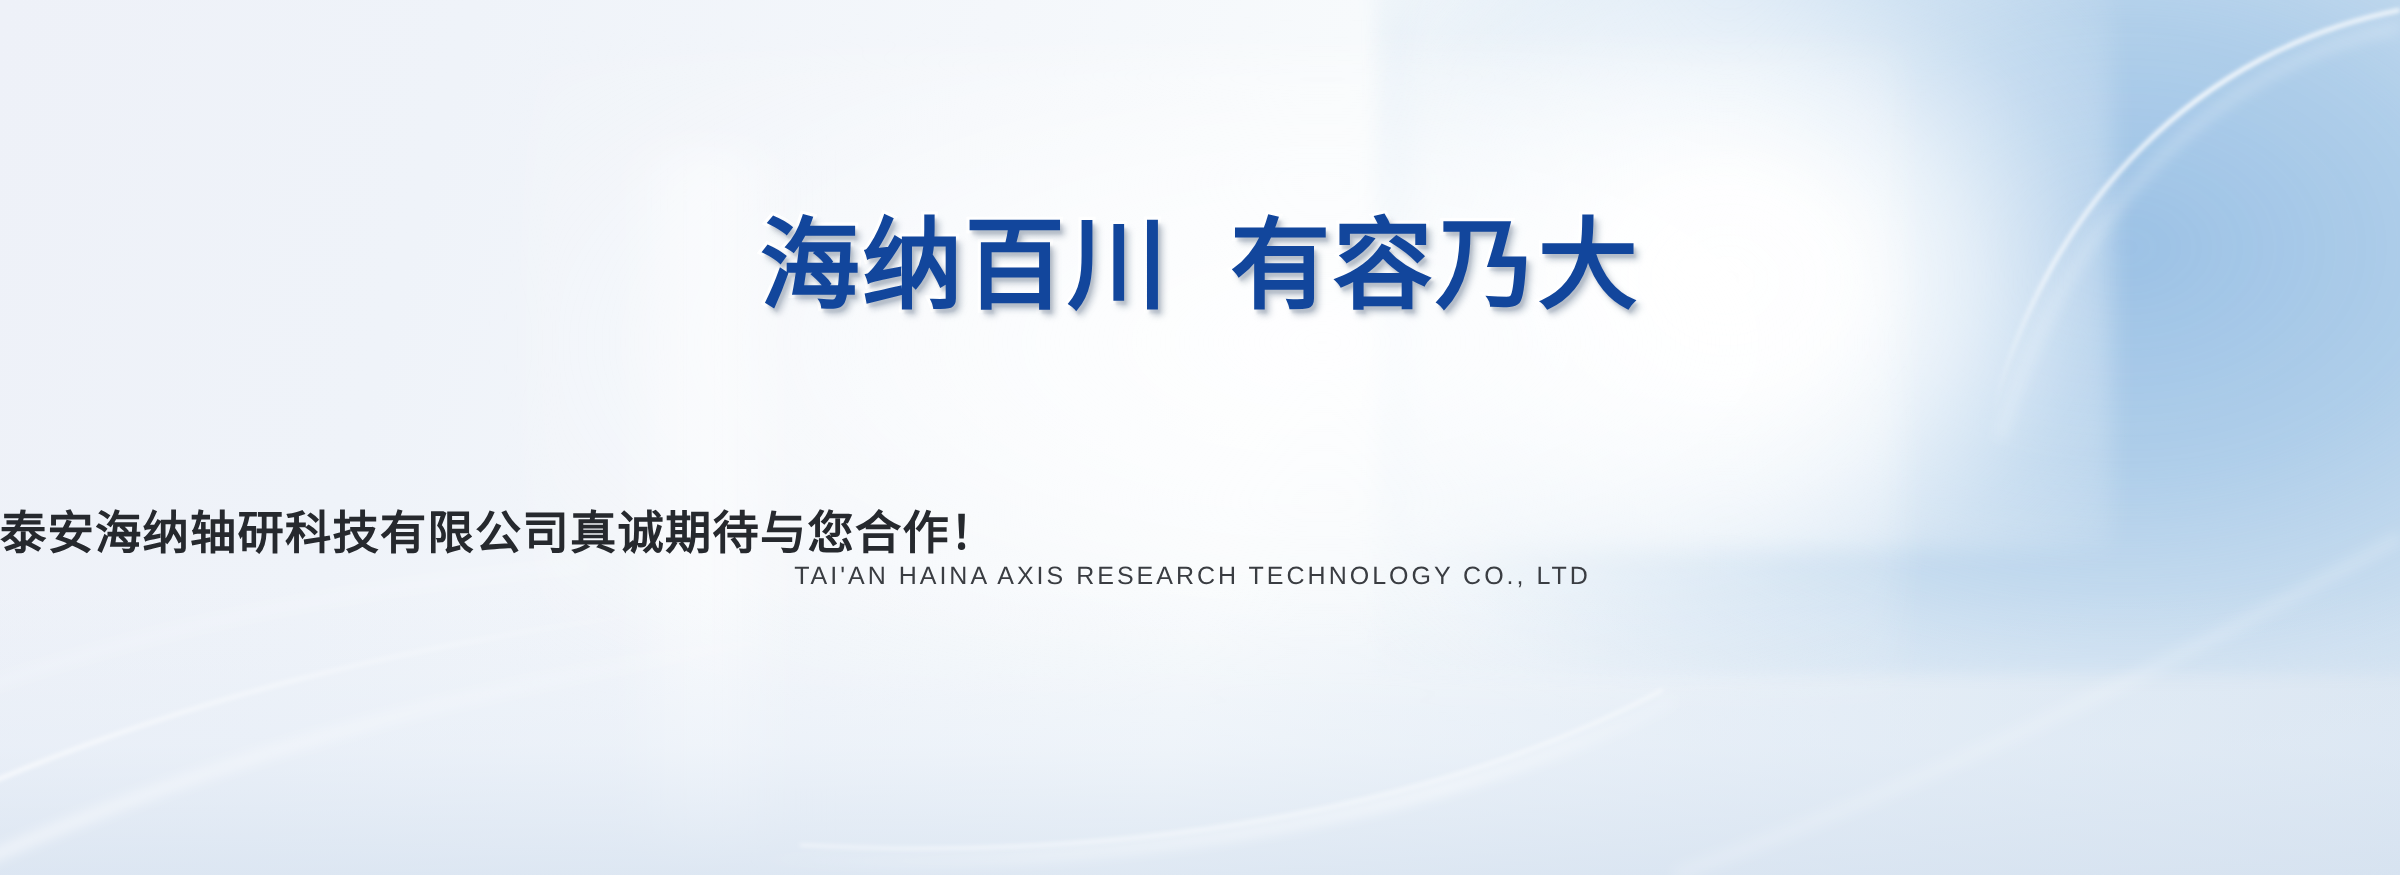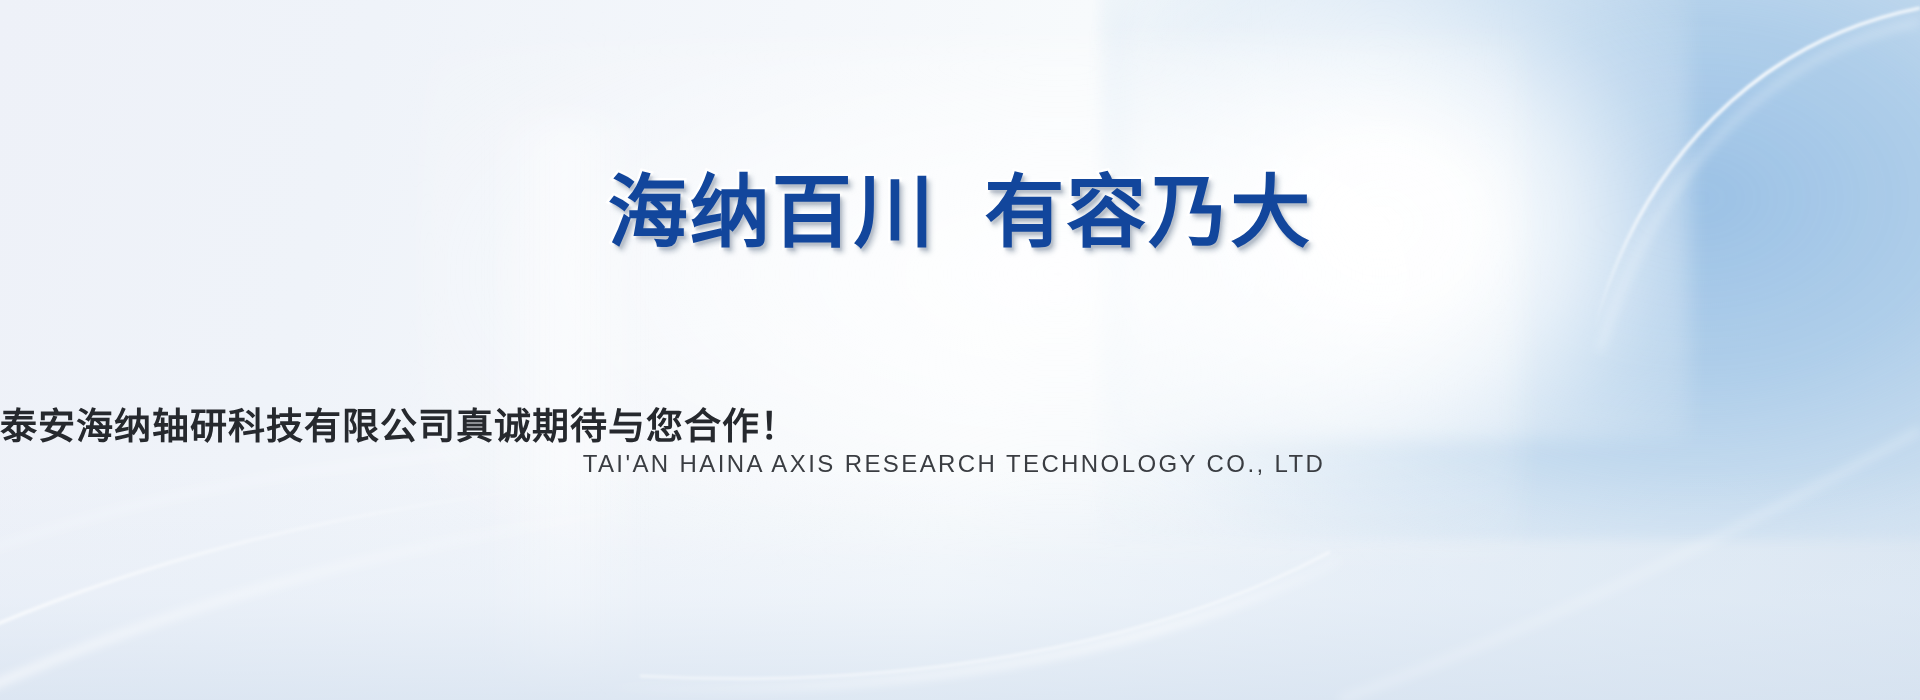--- a/index.html
+++ b/index.html
@@ -158,21 +158,21 @@
     letter-spacing: 1px;
     color: #26292e;
   }
 
   .subtitle-en {
     position: absolute;
     top: 450px;
     left: 0;
     width: 1908px;
     text-align: center;
-    font-size: 24px;
+    font-size: 20px;
     font-weight: 400;
     letter-spacing: 2.4px;
     color: #3a3d42;
   }
 </style>
 </head>
 <body>
 
 <div class="banner">
 

